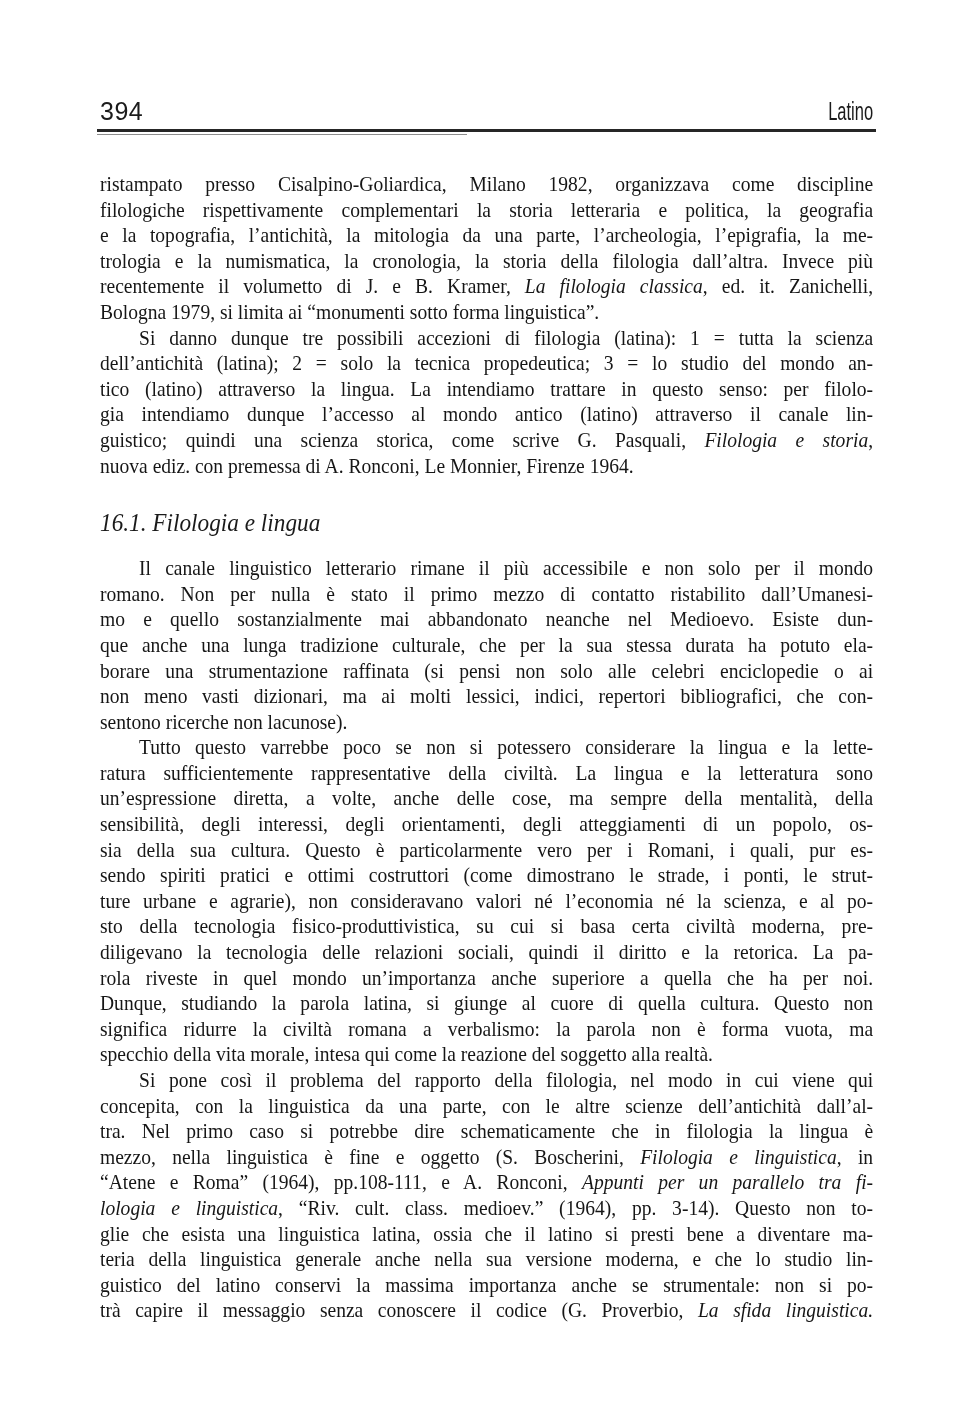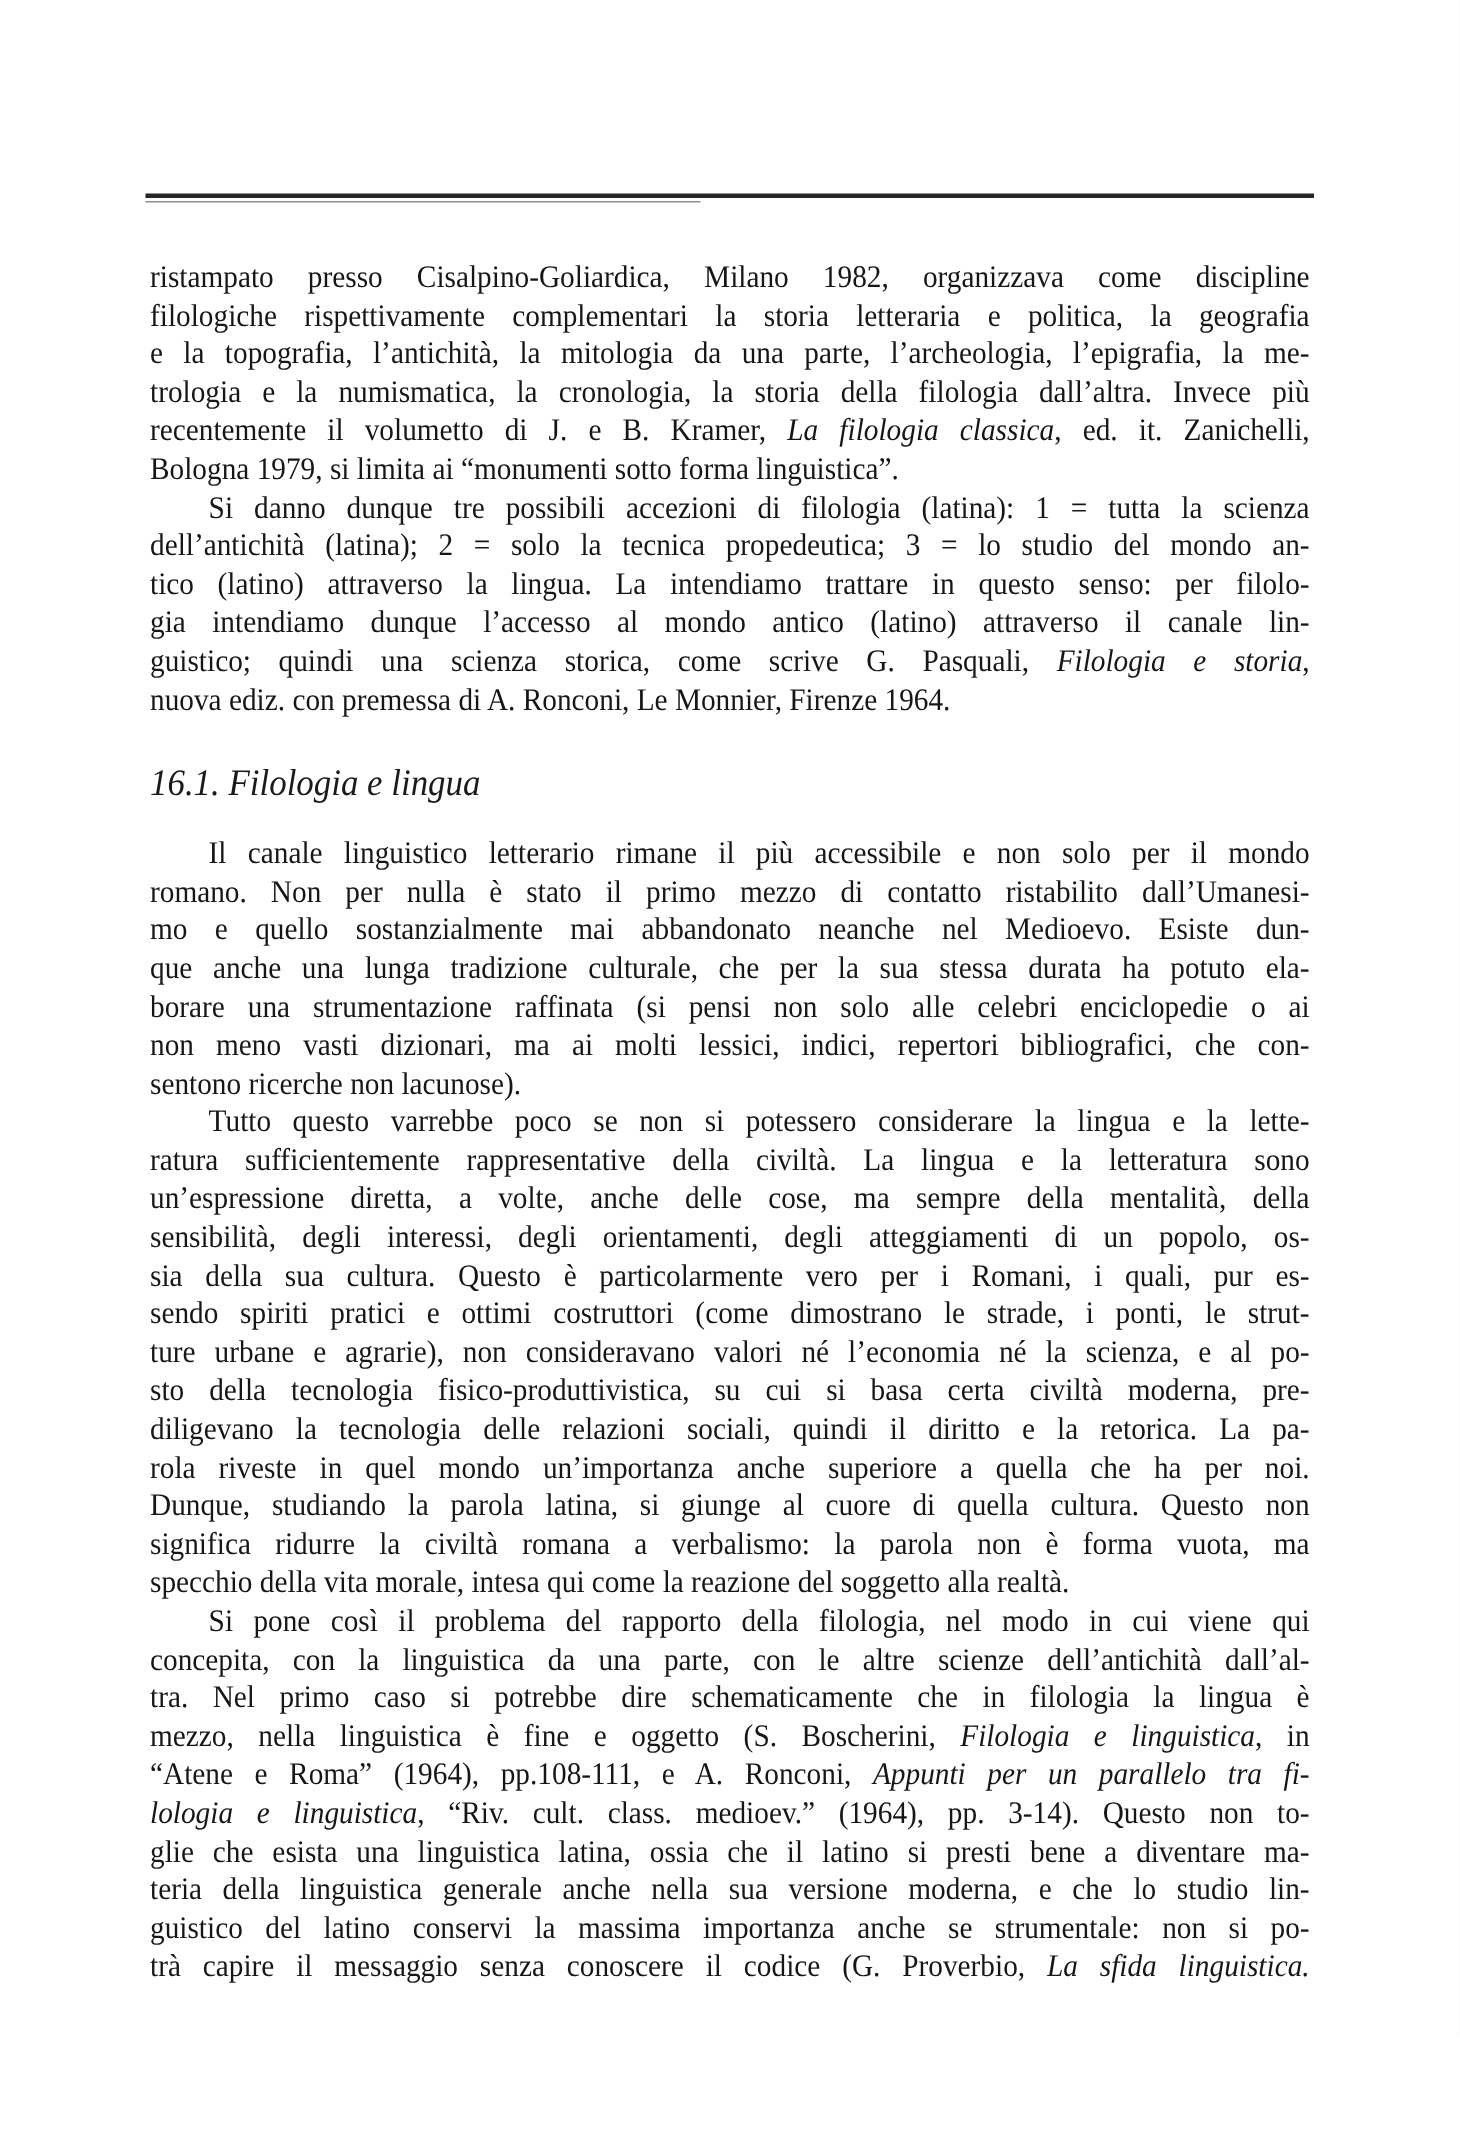--- a/index.html
+++ b/index.html
@@ -83,20 +83,24 @@
     margin: 30px 0 19px 0;
     text-align: left;
     color: #1a1a1a;
   }
 </style>
 </head>
 <body>
 
 <div class="page">
 
+  <div class="page-header">
+    <span class="page-num">394</span>
+    <span class="running-head">Latino</span>
+  </div>
 
   <div class="header-rule"></div>
   <div class="header-rule-ghost"></div>
 
   <div class="article">
 
   <div class="para">
         <div class="line"><span>ristampato presso Cisalpino-Goliardica, Milano 1982, organizzava come discipline</span></div>
         <div class="line"><span>filologiche rispettivamente complementari la storia letteraria e politica, la geografia</span></div>
         <div class="line"><span>e la topografia, l’antichità, la mitologia da una parte, l’archeologia, l’epigrafia, la me-</span></div>

